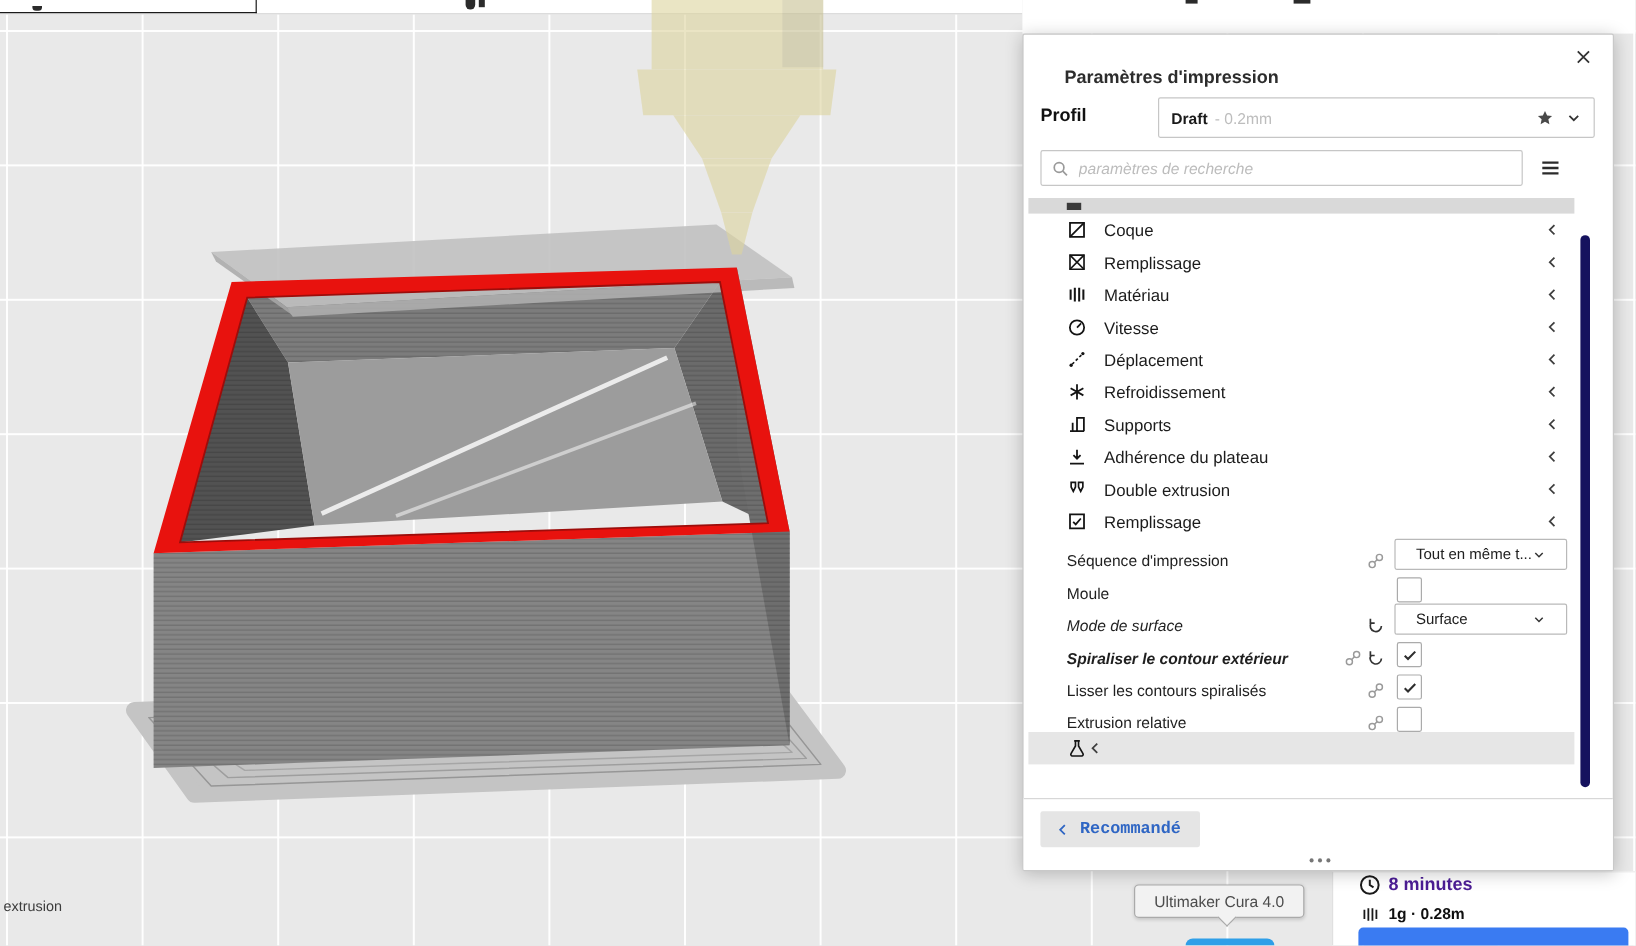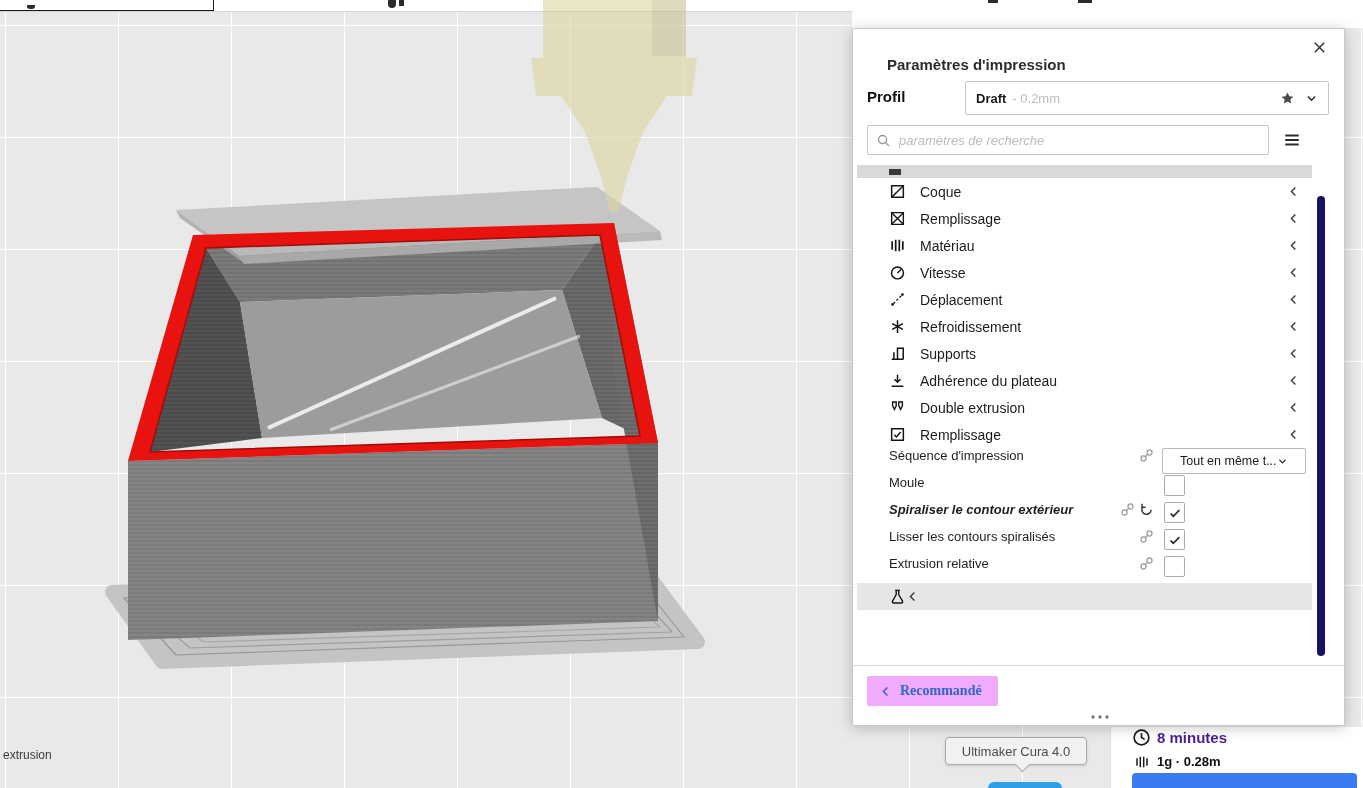--- a/index.html
+++ b/index.html
@@ -63,39 +63,39 @@
   .menu-btn{width:18px;height:18px;color:#2b2b2b;margin-left:14px;cursor:pointer;}
 
   .p-list{position:absolute;left:0;top:136px;width:100%;}
   .partial-row{height:13px;margin:0 32px 0 4px;background:#d9d9d9;position:relative;}
   .p-mark{position:absolute;left:32px;top:4px;width:12px;height:6px;background:#3a3a3a;}
   .cat-row{height:27px;margin:0 32px 0 4px;padding:0 12px 0 32px;display:flex;align-items:center;cursor:pointer;}
   .cat-row.hl{background:#e6e6e6;}
   .cat-ic{width:17px;height:17px;color:#141414;}
   .cat-label{font-size:14px;font-weight:normal;color:#1c1c1c;margin-left:14px;flex:1;}
   .cat-chev{width:13px;height:13px;color:#3f3f3f;}
-  .set-row{height:27px;margin:0 32px 0 4px;padding:0 6px 0 32px;display:flex;align-items:flex-start;}
+  .set-row{height:27px;margin:0 32px 0 4px;padding:0 6px 0 32px;display:flex;align-items:flex-end;}
   .set-label{font-size:13px;color:#1f1f1f;flex:1;}
   .set-label.it{font-style:italic;}
   .set-label.bd{font-weight:bold;}
   .set-icons{display:flex;align-items:center;gap:4px;margin-right:8px;}
   .set-ic{width:15px;height:15px;cursor:pointer;}
   [data-name="link-icon"]{color:#9a9a9a;}
   [data-name="revert-icon"]{color:#333;}
   .set-ctrl{width:144px;flex:none;display:flex;align-items:center;}
   .dropdown{width:100%;height:26px;box-sizing:border-box;border:1px solid #b9b9b9;border-radius:2px;background:#fff;display:flex;align-items:center;padding:0 17px;cursor:pointer;}
   .dd-val{flex:1;font-size:12.5px;color:#202020;white-space:nowrap;overflow:hidden;}
   .dd-chev{width:11px;height:11px;color:#333;}
   .checkbox{width:21px;height:21px;box-sizing:border-box;border:1px solid #ababab;border-radius:2px;background:#fff;margin-left:2px;display:flex;align-items:center;justify-content:center;cursor:pointer;}
   .cb-check{width:14px;height:14px;color:#2e2e2e;}
   .p-scrollbar{position:absolute;right:19px;top:167px;width:8px;height:460px;border-radius:4px;background:var(--scrollbar_navy,#15125e);}
 
   .p-footer{position:absolute;left:0;right:0;bottom:0;height:59px;border-top:1px solid #d7d7d7;background:#fff;}
-  .rec-btn{position:absolute;left:14px;top:10px;height:30px;padding:0 16px 0 12px;background:#f0abfc;border:0;border-radius:2px;
-    display:flex;align-items:center;font-family:Liberation Serif, serif;font-size:14px;font-weight:bold;color:var(--accent_blue,#2f66c4);cursor:pointer;text-align:right;}
+  .rec-btn{position:absolute;left:14px;top:10px;height:30px;padding:0 16px 0 12px;background:#e5e5e5;border:0;border-radius:2px;
+    display:flex;align-items:center;font-family:Liberation Mono, monospace;font-size:14px;font-weight:bold;color:var(--accent_blue,#2f66c4);cursor:pointer;text-align:right;}
   .rec-chev{width:13px;height:13px;margin-right:8px;color:var(--accent_blue,#2f66c4);}
 
   
   .handle{position:absolute;left:1088px;top:712px;width:24px;height:10px;color:#777;z-index:16;cursor:pointer;}
   .action-panel{position:absolute;right:0;bottom:0;width:253px;height:62px;background:#fff;border-left:1px solid #e0e0e0;border-top:1px solid #ececec;box-sizing:border-box;z-index:14;}
   .ap-clock{position:absolute;left:21px;top:1px;width:19px;height:19px;color:#1a1a1a;}
   .ap-time{position:absolute;left:46px;top:2px;font-size:15px;font-weight:bold;color:#4c1d95;}
   .ap-spool{position:absolute;left:23px;top:27px;width:16px;height:16px;color:#1a1a1a;}
   .ap-mat{position:absolute;left:46px;top:27px;font-size:13px;font-weight:bold;color:#0f0f0f;}
   .ap-button{position:absolute;left:21px;top:46px;right:6px;height:28px;border-radius:4px;background:var(--cura_button_blue,#3a7bf2);cursor:pointer;}
@@ -380,20 +380,41 @@
               </svg>
             </span>
           </div>
         </div>
       </div>
       <div class="set-row" data-name="setting-row">
         <span class="set-label" data-name="setting-label">Moule</span>
         <span class="set-icons"></span>
         <div class="set-ctrl">
           <div class="checkbox" data-name="setting-checkbox"></div>
+        </div>
+      </div>
+      <div class="set-row" data-name="setting-row">
+        <span class="set-label it" data-name="setting-label">Mode de surface</span>
+        <span class="set-icons">
+          <span class="icon set-ic" data-name="revert-icon">
+            <svg viewBox="0 0 16 16" fill="none" stroke="currentColor" stroke-width="1.5">
+              <path d="M13 8.2A5 5 0 113.8 5.4"></path>
+              <path d="M3.2 1.8v3.8H7"></path>
+            </svg>
+          </span>
+        </span>
+        <div class="set-ctrl">
+          <div class="dropdown" data-name="setting-dropdown">
+            <span class="dd-val" data-name="dropdown-value">Surface</span>
+            <span class="icon dd-chev" data-name="chevron-down-icon">
+              <svg viewBox="0 0 16 16" fill="none" stroke="currentColor" stroke-width="1.8">
+                <path d="M3.5 5.5L8 10l4.5-4.5"></path>
+              </svg>
+            </span>
+          </div>
         </div>
       </div>
       <div class="set-row" data-name="setting-row">
         <span class="set-label it bd" data-name="setting-label">Spiraliser le contour extérieur</span>
         <span class="set-icons">
           <span class="icon set-ic" data-name="link-icon">
             <svg viewBox="0 0 16 16" fill="none" stroke="currentColor" stroke-width="1.3">
               <circle cx="4.8" cy="11.2" r="2.7"></circle>
               <circle cx="11.2" cy="4.8" r="2.7"></circle>
               <path d="M6.7 9.3l2.6-2.6"></path>

